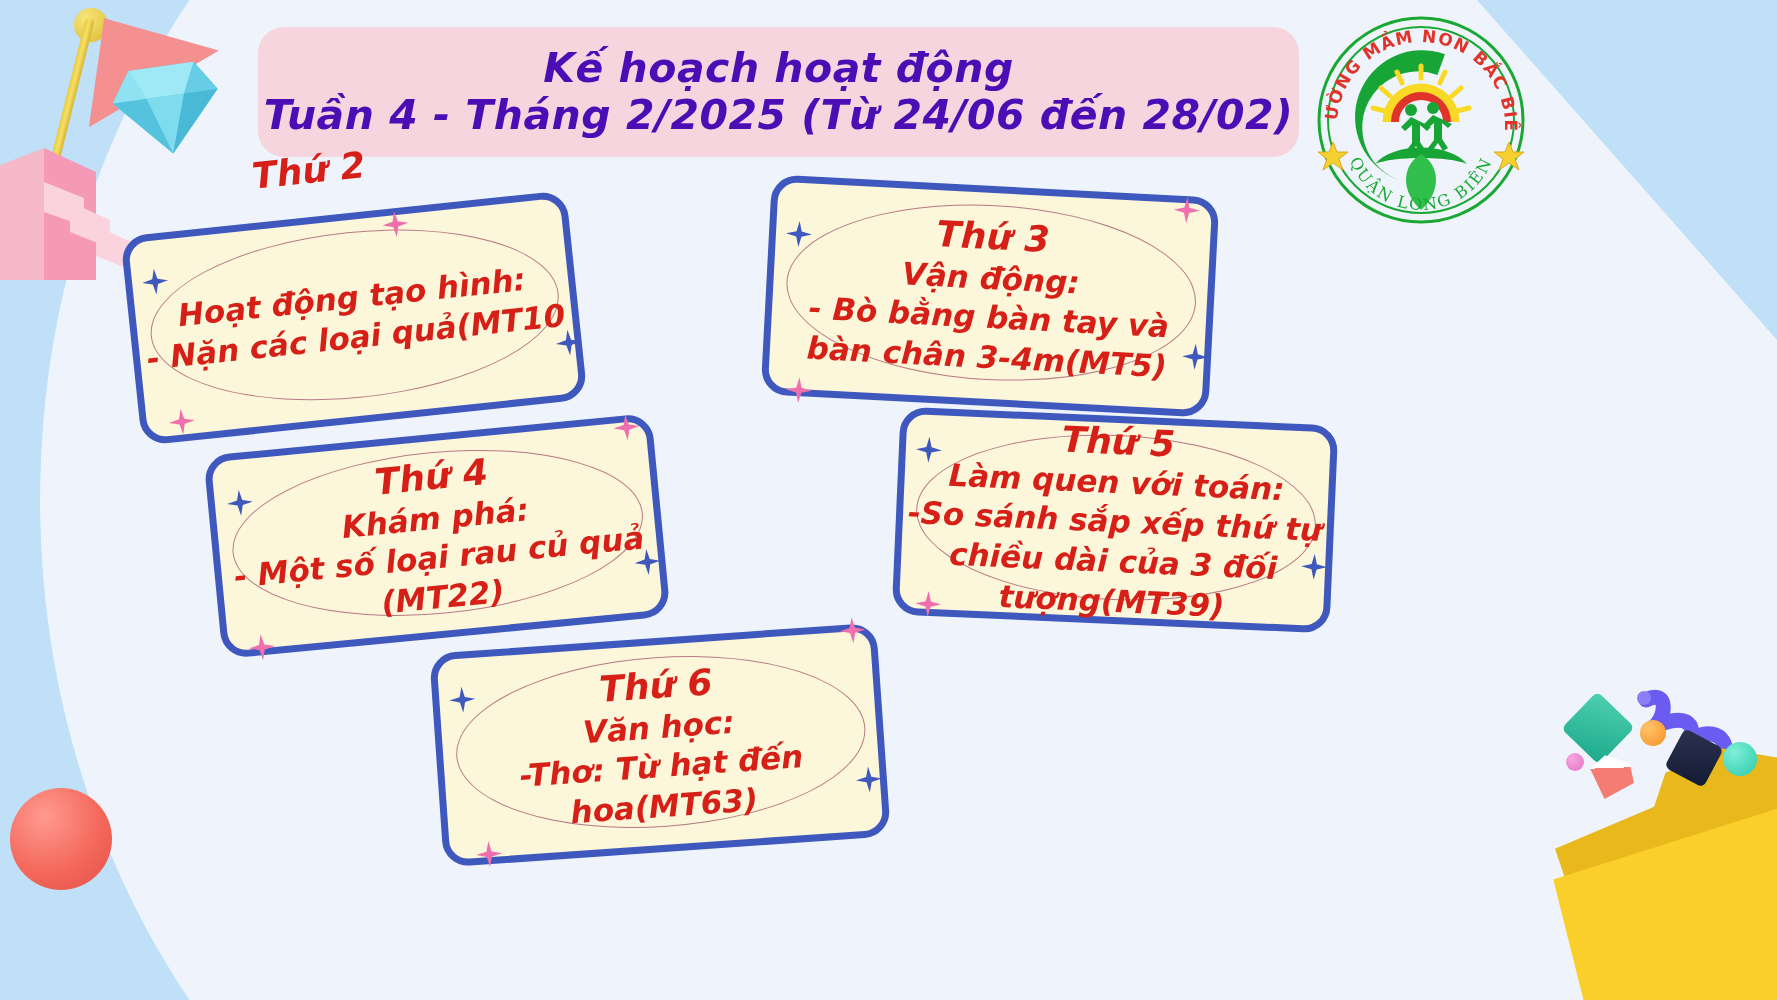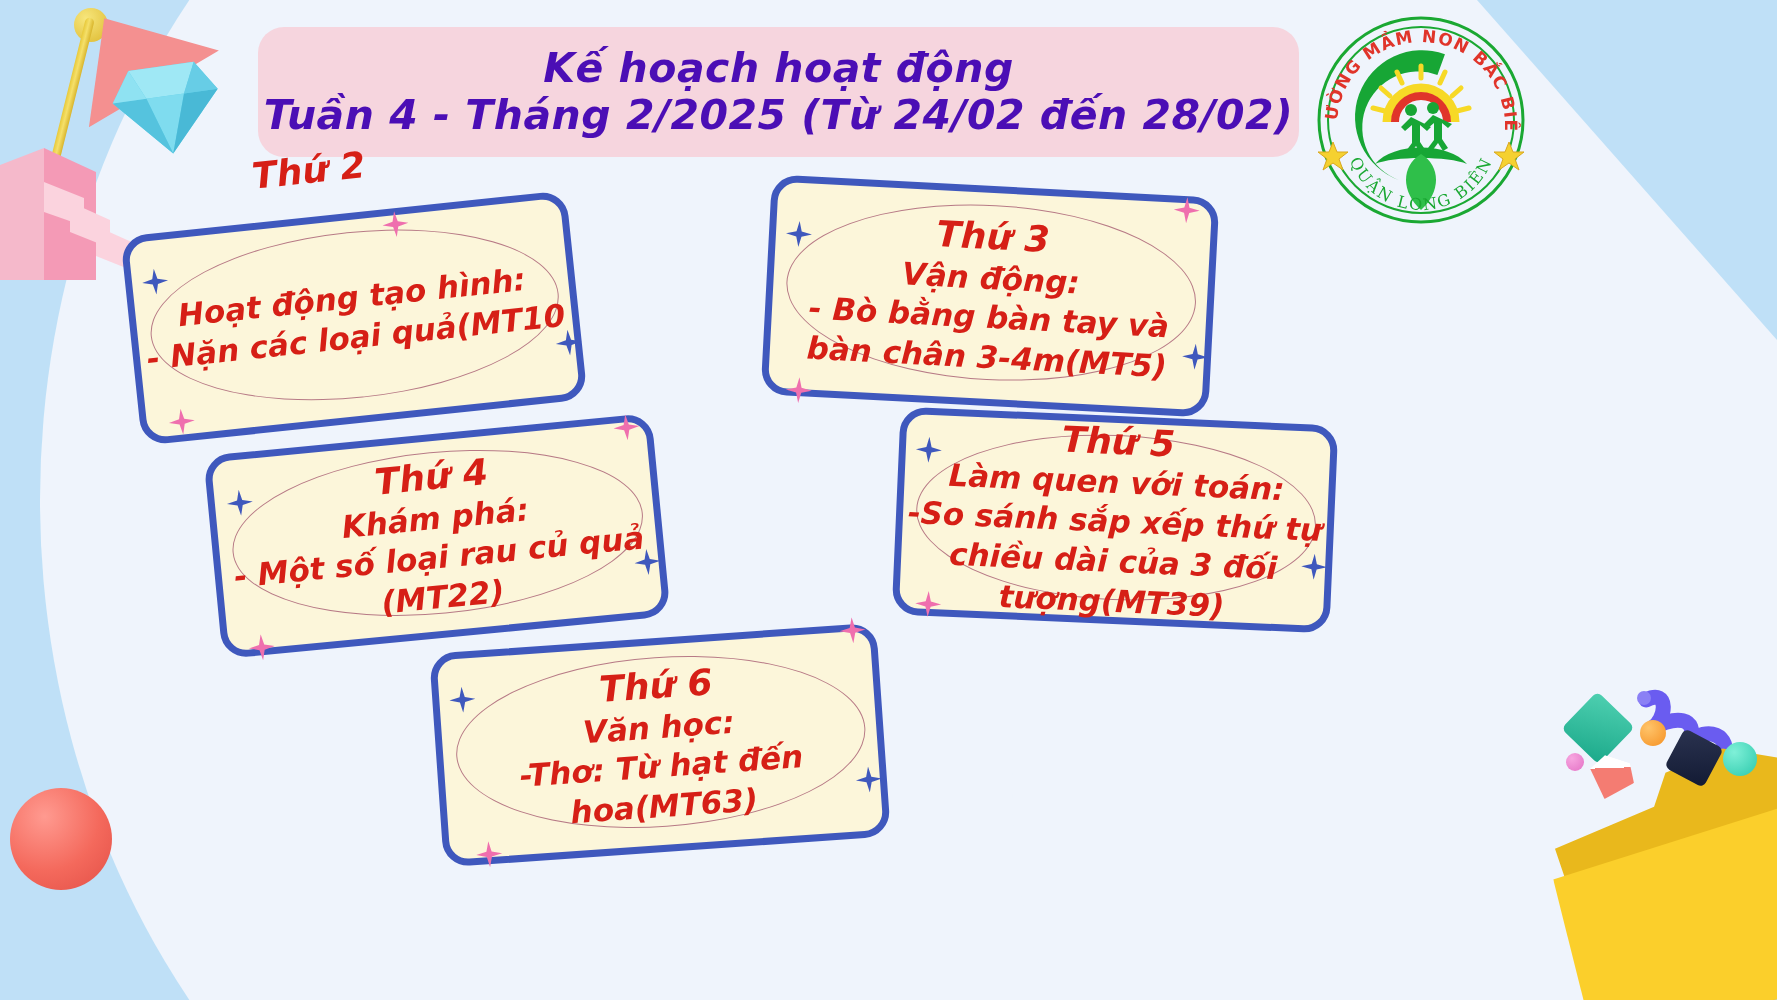--- a/index.html
+++ b/index.html
@@ -177,21 +177,21 @@
     <svg viewBox="0 0 250 300">
       <path d="M6,120 L110,92 L126,60 L186,44 L244,62 L244,300 L40,300 Z" fill="#e9b81c"></path>
       <path d="M0,150 L250,108 L250,300 L16,300 Z" fill="#fbcf2b"></path>
     </svg>
   </div>
   <div class="cube-dark"></div>
   <div class="ball-teal"></div>
 
   <div class="banner">
     <div class="banner-line l1">Kế hoạch hoạt động</div>
-    <div class="banner-line l2">Tuần 4 - Tháng 2/2025 (Từ 24/02 đến 28/02)</div>
+    <div class="banner-line l2">Tuần 4 - Tháng 2/2025 (Từ 24/06 đến 28/02)</div>
   </div>
 
   <div class="logo">
     <svg viewBox="0 0 212 212">
       <defs>
         <path id="arcTop" d="M22,112 A84,84 0 0 1 190,112" fill="none"></path>
         <path id="arcBot" d="M30,120 A76,76 0 0 0 182,120" fill="none"></path>
       </defs>
       <circle cx="106" cy="106" r="102" fill="none" stroke="#1aa832" stroke-width="3"></circle>
       <circle cx="106" cy="106" r="93" fill="none" stroke="#1aa832" stroke-width="2"></circle>

